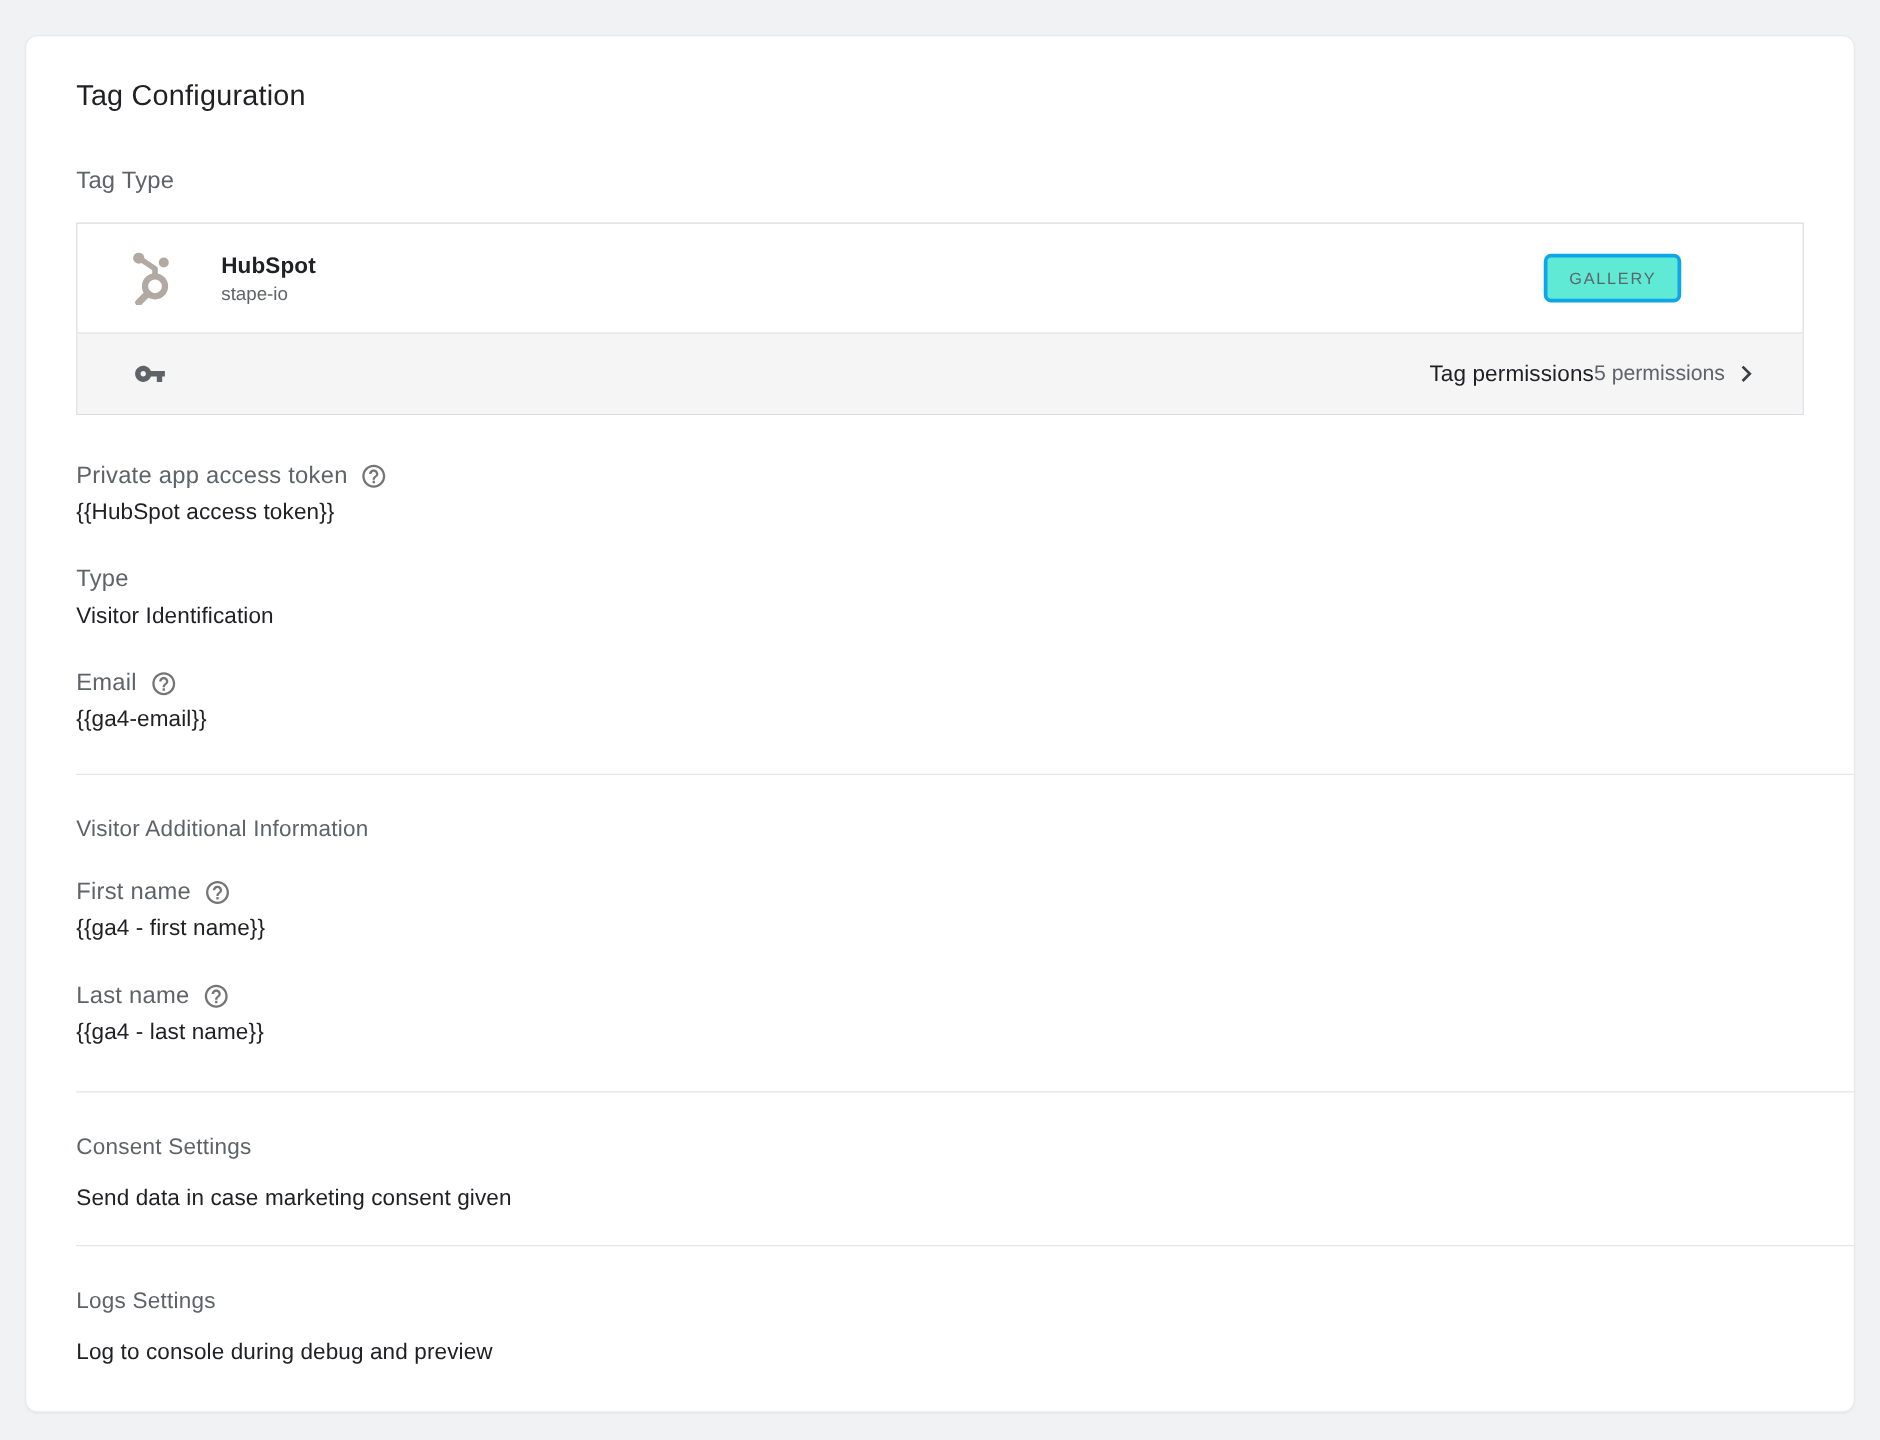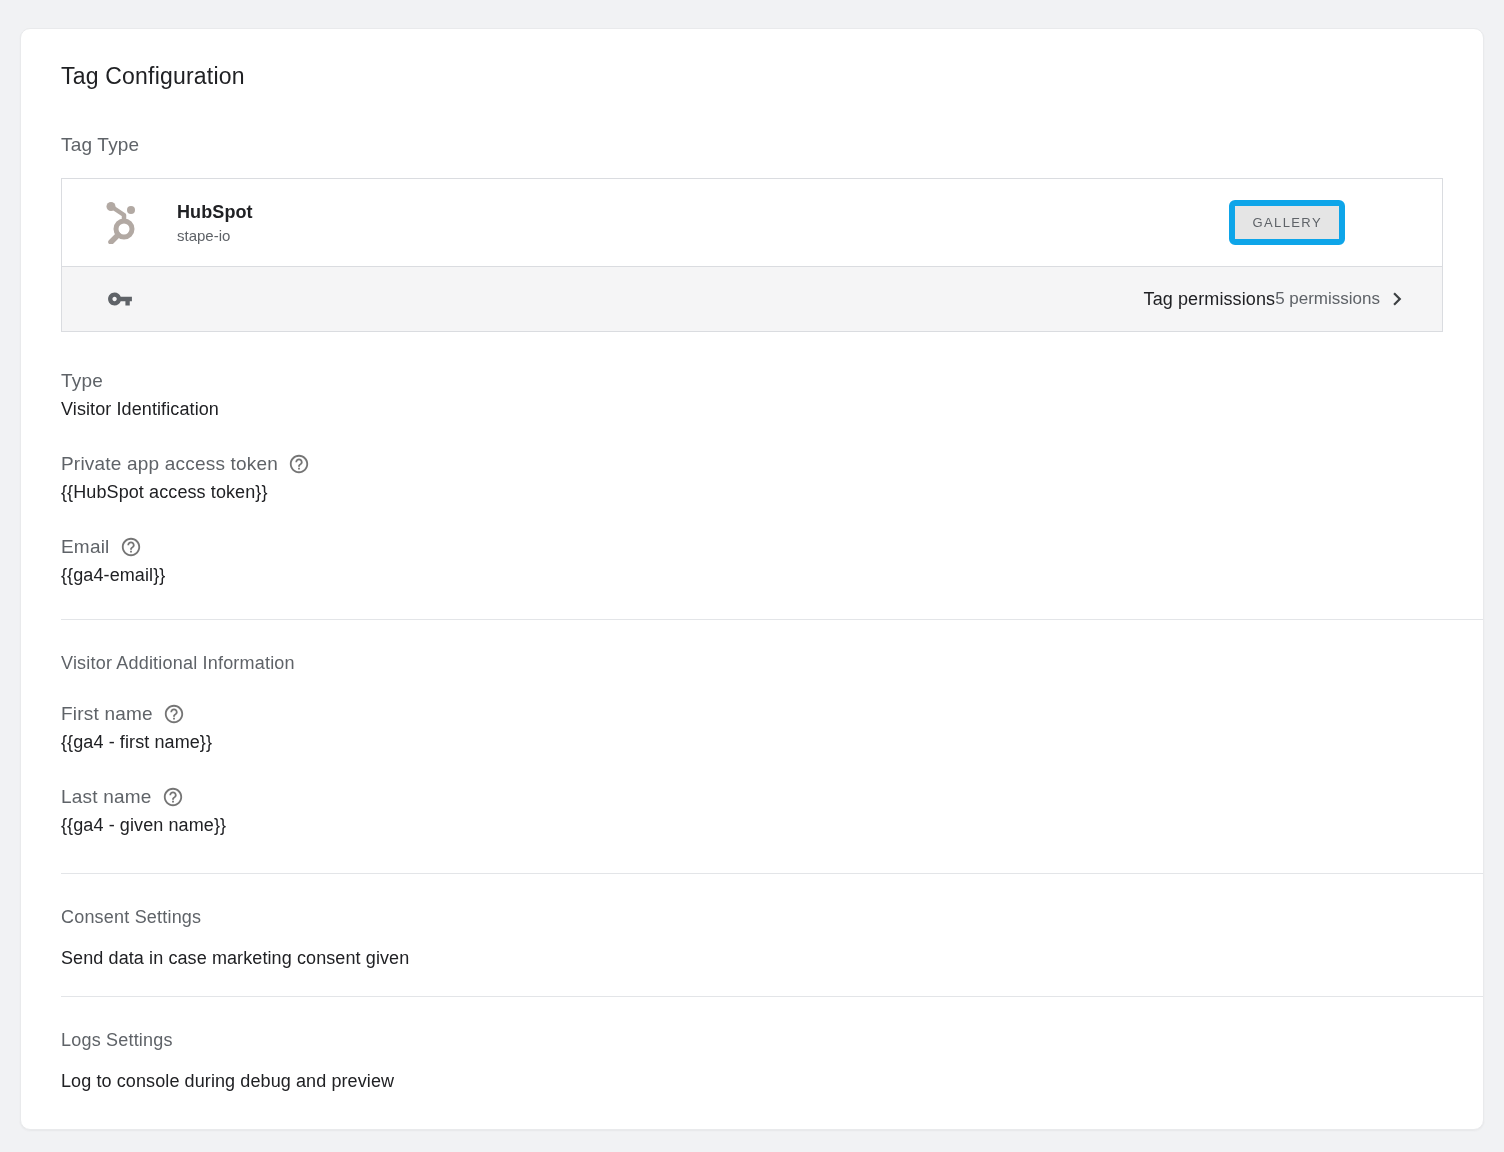--- a/index.html
+++ b/index.html
@@ -72,23 +72,23 @@
     color: #202124;
     letter-spacing: .1px;
   }
   .tagtype-vendor {
     font-size: 15px;
     color: #5f6368;
     margin-top: 4px;
   }
   .gallery-chip {
     margin-right: 97px;
-    border: 6px solid #0ea5e9;
+    border: 3px solid #0ea5e9;
     border-radius: 6px;
-    background: #e5e5e5;
+    background: #5eead4;
     padding: 9px 17px;
     font-size: 13px;
     font-weight: 500;
     letter-spacing: 1.4px;
     color: #5f6368;
     cursor: pointer;
     font-family: "Liberation Sans", sans-serif;
   }
   .perm-row {
     height: 64px;
@@ -178,38 +178,38 @@
       <div class="perm-count">5 permissions</div>
       <div class="perm-chevron">
         <svg width="26" height="26" viewBox="0 0 24 24">
           <path fill="#3c4043" d="M10 6L8.59 7.41 13.17 12l-4.58 4.59L10 18l6-6z"></path>
         </svg>
       </div>
     </div>
   </div>
 
   <div class="field">
+    <div class="field-label">
+      <span>Private app access token</span>
+      <span class="help-icon">
+        <svg viewBox="0 0 24 24">
+            <path fill="#757575" d="M11 18h2v-2h-2v2zm1-16C6.48 2 2 6.48 2 12s4.48 10 10 10 10-4.48 10-10S17.52 2 12 2zm0 18c-4.41 0-8-3.59-8-8s3.59-8 8-8 8 3.59 8 8-3.59 8-8 8zm0-14c-2.21 0-4 1.79-4 4h2c0-1.1.9-2 2-2s2 .9 2 2c0 2-3 1.75-3 5h2c0-2.25 3-2.5 3-5 0-2.21-1.79-4-4-4z"></path>
+          </svg>
+      </span>
+    </div>
+    <div class="field-value">{{HubSpot access token}}</div>
+  </div>
+
+  <div class="field">
     <div class="field-label">Type</div>
     <div class="field-value">Visitor Identification</div>
   </div>
 
   <div class="field">
     <div class="field-label">
-      <span>Private app access token</span>
-      <span class="help-icon">
-        <svg viewBox="0 0 24 24">
-            <path fill="#757575" d="M11 18h2v-2h-2v2zm1-16C6.48 2 2 6.48 2 12s4.48 10 10 10 10-4.48 10-10S17.52 2 12 2zm0 18c-4.41 0-8-3.59-8-8s3.59-8 8-8 8 3.59 8 8-3.59 8-8 8zm0-14c-2.21 0-4 1.79-4 4h2c0-1.1.9-2 2-2s2 .9 2 2c0 2-3 1.75-3 5h2c0-2.25 3-2.5 3-5 0-2.21-1.79-4-4-4z"></path>
-          </svg>
-      </span>
-    </div>
-    <div class="field-value">{{HubSpot access token}}</div>
-  </div>
-
-  <div class="field">
-    <div class="field-label">
       <span>Email</span>
       <span class="help-icon">
         <svg viewBox="0 0 24 24">
             <path fill="#757575" d="M11 18h2v-2h-2v2zm1-16C6.48 2 2 6.48 2 12s4.48 10 10 10 10-4.48 10-10S17.52 2 12 2zm0 18c-4.41 0-8-3.59-8-8s3.59-8 8-8 8 3.59 8 8-3.59 8-8 8zm0-14c-2.21 0-4 1.79-4 4h2c0-1.1.9-2 2-2s2 .9 2 2c0 2-3 1.75-3 5h2c0-2.25 3-2.5 3-5 0-2.21-1.79-4-4-4z"></path>
           </svg>
       </span>
     </div>
     <div class="field-value">{{ga4-email}}</div>
   </div>
 
@@ -231,21 +231,21 @@
 
   <div class="field" style="margin-bottom:37px;">
     <div class="field-label">
       <span>Last name</span>
       <span class="help-icon">
         <svg viewBox="0 0 24 24">
             <path fill="#757575" d="M11 18h2v-2h-2v2zm1-16C6.48 2 2 6.48 2 12s4.48 10 10 10 10-4.48 10-10S17.52 2 12 2zm0 18c-4.41 0-8-3.59-8-8s3.59-8 8-8 8 3.59 8 8-3.59 8-8 8zm0-14c-2.21 0-4 1.79-4 4h2c0-1.1.9-2 2-2s2 .9 2 2c0 2-3 1.75-3 5h2c0-2.25 3-2.5 3-5 0-2.21-1.79-4-4-4z"></path>
           </svg>
       </span>
     </div>
-    <div class="field-value">{{ga4 - given name}}</div>
+    <div class="field-value">{{ga4 - last name}}</div>
   </div>
 
   <div class="divider"></div>
 
   <div class="section-header" style="margin-bottom:20px;">Consent Settings</div>
   <div class="section-value section-block">Send data in case marketing consent given</div>
 
   <div class="divider"></div>
 
   <div class="section-header" style="margin-bottom:20px;">Logs Settings</div>

